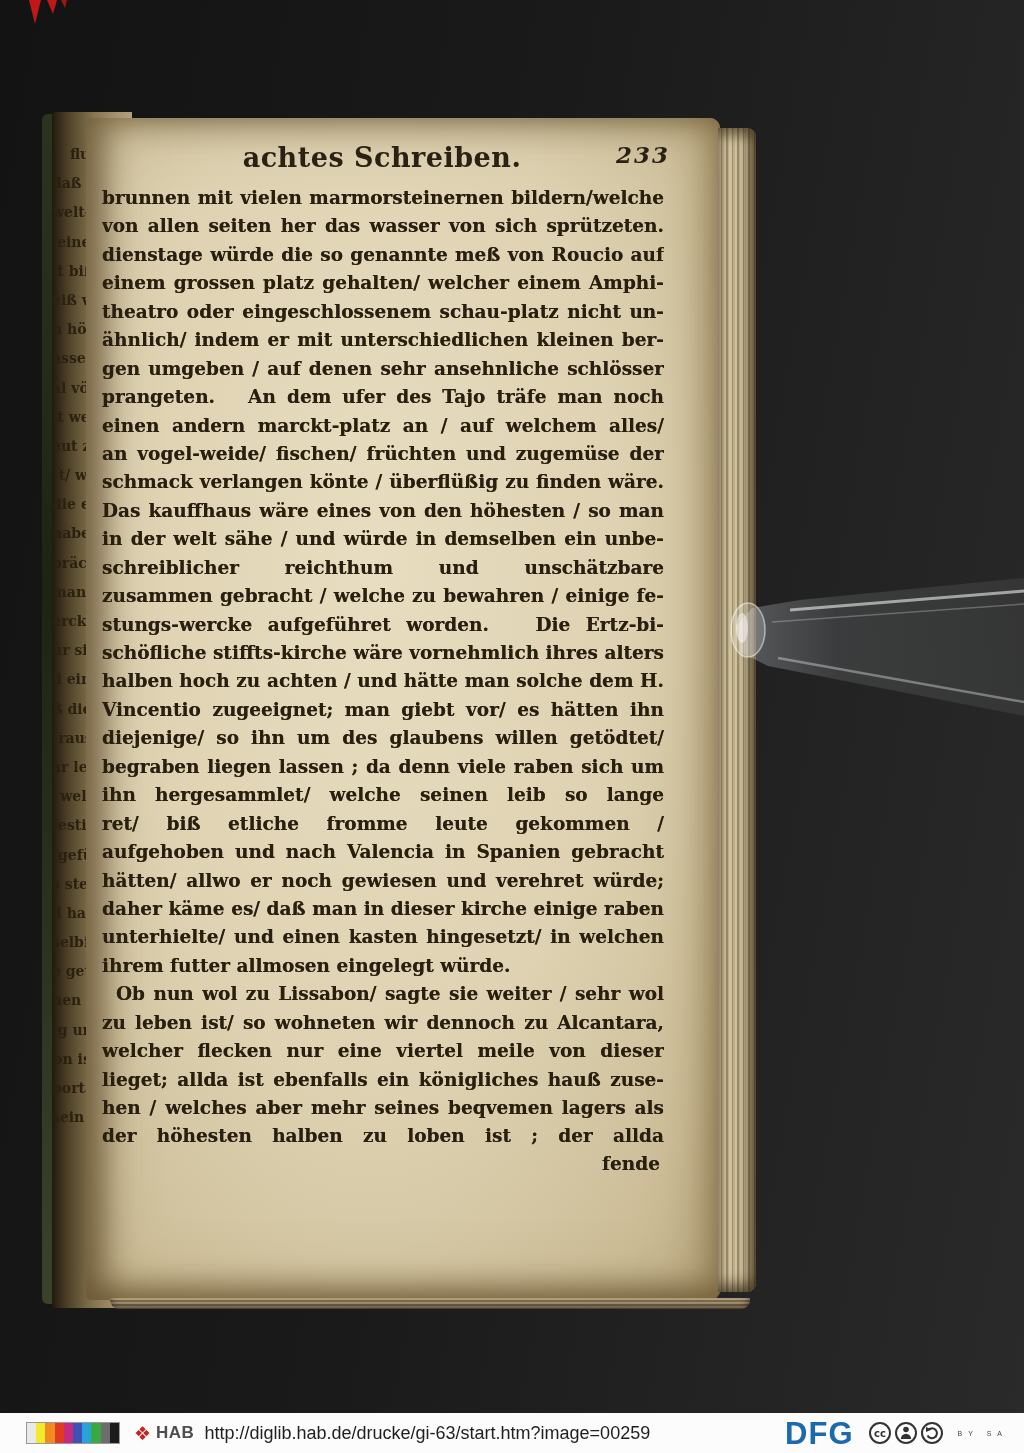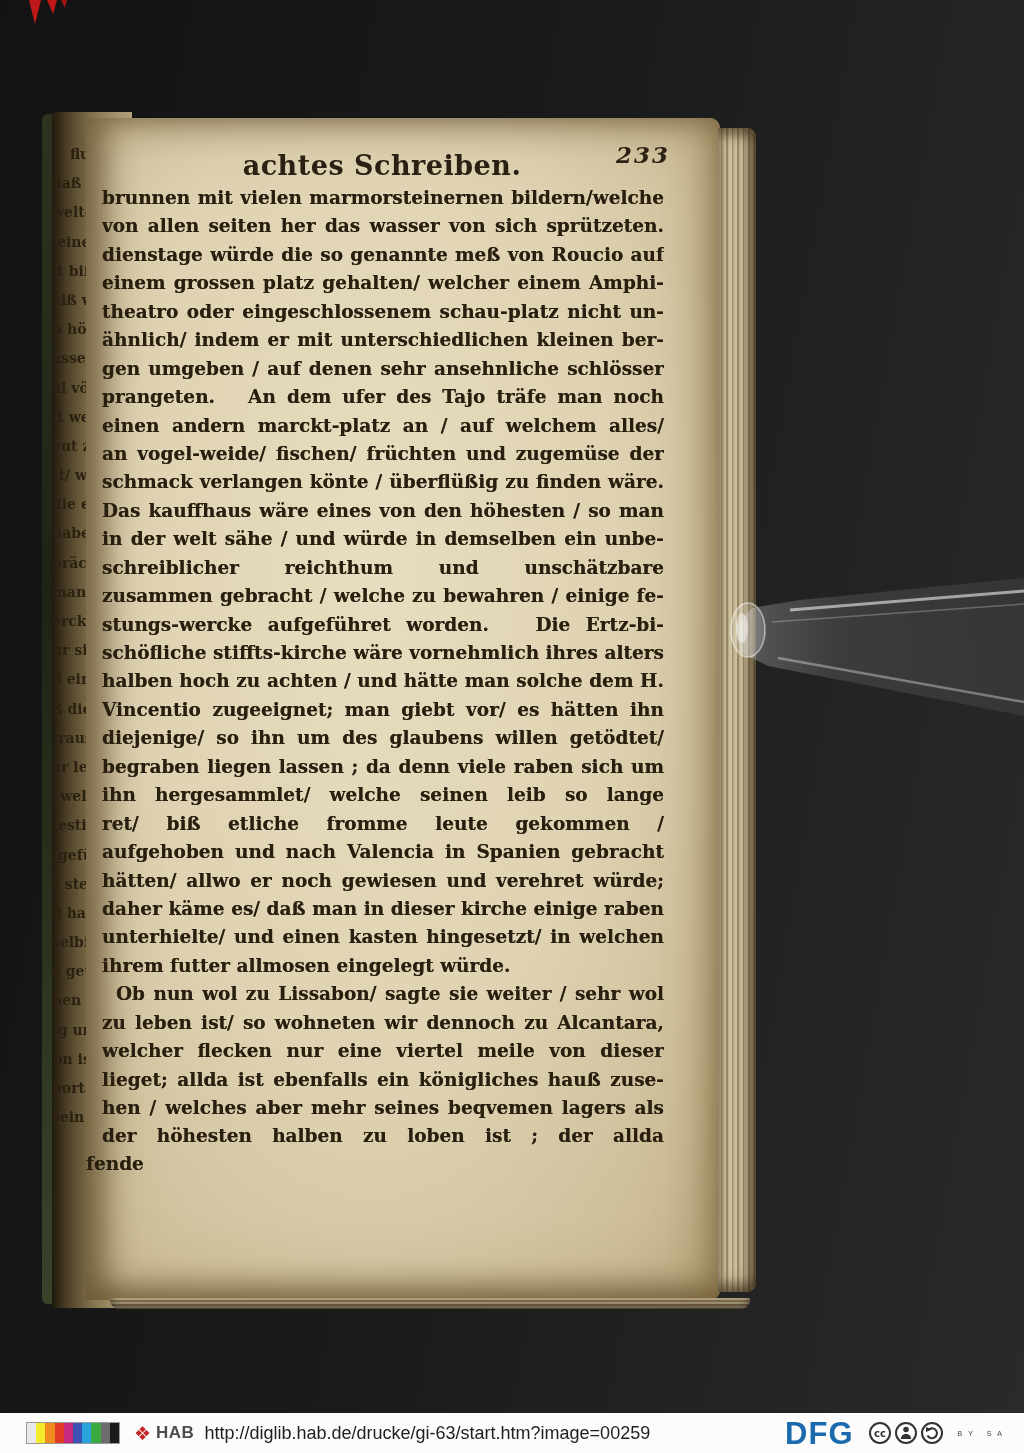--- a/index.html
+++ b/index.html
@@ -34,37 +34,37 @@
     position:absolute; left:46px; top:6px; width:634px; height:1182px;
     background: radial-gradient(ellipse at 45% 38%, #e8ddc0 0%, #ded2b2 50%, #ccbd97 84%, #bdad85 100%);
     border-radius: 3px 10px 10px 4px;
     box-shadow: inset 0 0 70px rgba(120,95,50,0.35),
                 inset -16px 0 34px rgba(110,88,52,0.35),
                 inset 20px 0 30px rgba(55,38,14,0.5),
                 inset 0 -14px 26px rgba(95,75,40,0.4);
   }
   .page-header { position:relative; margin:20px 58px 8px 16px; height:38px; color:#2a2113; }
   .running-title {
-    position:absolute; left:50%; transform:translateX(-50%); top:12px;
+    position:absolute; left:50%; transform:translateX(-50%); top:4px;
     font-weight:700; font-size:27px; letter-spacing:0.5px; white-space:nowrap;
   }
   .page-number { position:absolute; right:-8px; top:3px; font-weight:700; font-size:23px; letter-spacing:2px;font-style:italic; }
 
   .body-text { margin:2px 56px 0 16px; }
   .tline {
     font-weight:700; font-size:18.5px; line-height:28.45px; color:#281f0f;
     text-align:justify; text-align-last:justify;
     max-height:28.45px; overflow:hidden;
     text-shadow: 0 0 0.4px rgba(40,31,15,0.7);
   }
   .tline:nth-child(20) { filter:blur(0.45px); }
   .tline:nth-child(28) { text-align-last:left; }
   .tline:nth-child(29) { text-indent:14px; }
   .catchword {
-    margin:2px 60px 0 0; font-weight:700; font-size:18.5px; color:#281f0f;
+    margin:2px 60px 0 0; text-align:right; font-weight:700; font-size:18.5px; color:#281f0f;
     text-shadow: 0 0 0.4px rgba(40,31,15,0.7);
   }
 
   .fore-edge {
     position:absolute; left:678px; top:16px; width:38px; height:1164px;
     background: repeating-linear-gradient(90deg, #cfc2a0 0 2.5px, #9c8c68 2.5px 4px, #bfb08c 4px 5.5px);
     border-radius:0 9px 9px 0;
     box-shadow: inset -8px 0 12px rgba(40,28,10,0.55), inset 0 10px 10px rgba(40,28,10,0.35), inset 0 -10px 12px rgba(40,28,10,0.45);
   }
   .bottom-edge {

